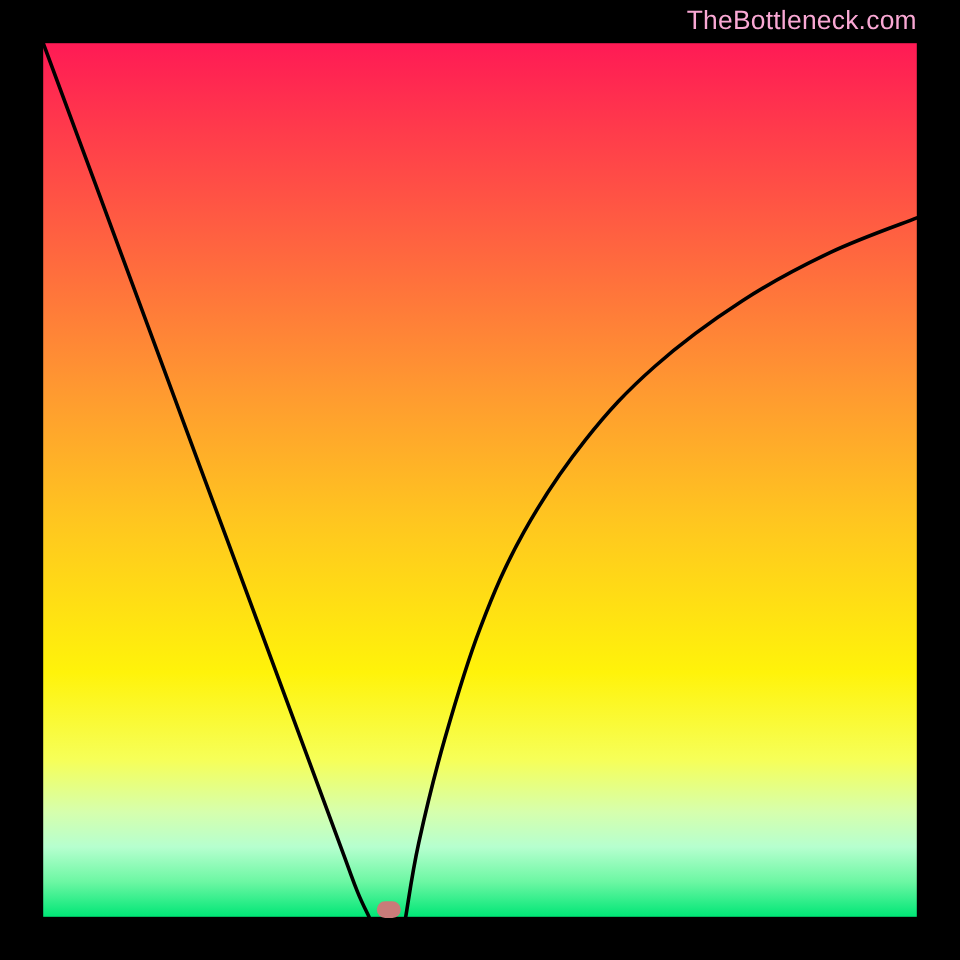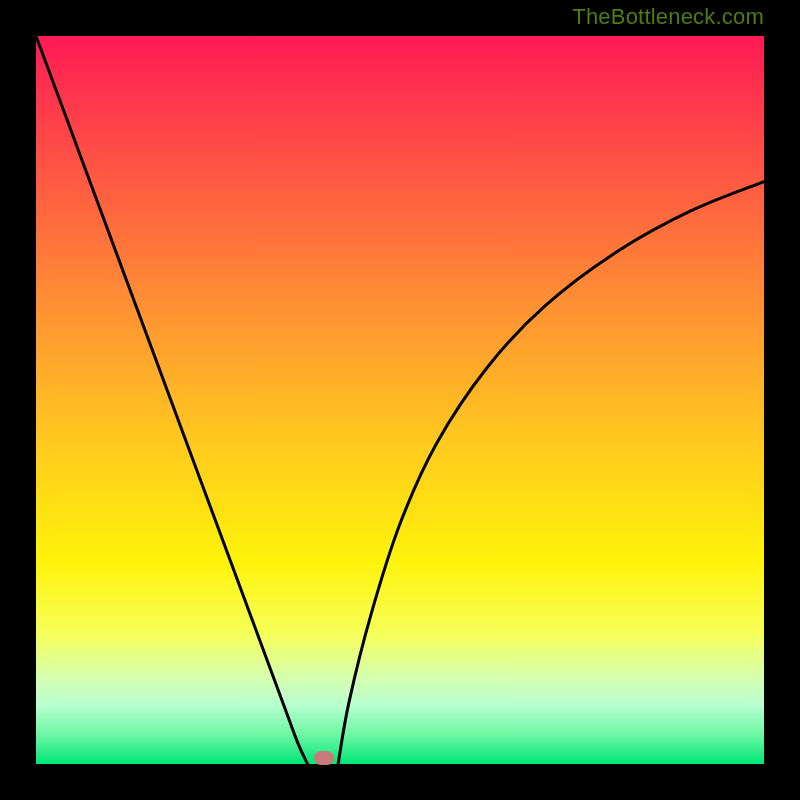--- a/index.html
+++ b/index.html
@@ -37,21 +37,21 @@
       #d6ffad 88%,
       #b6ffcf 92%,
       #6cf7a3 96%,
       #00e676 100%
     );
   }
   .watermark {
     position: absolute;
     top: 4px;
     right: 36px;
-    color: #4d7c0f;
+    color: #f9a8d4;
     font-size: 22px;
     letter-spacing: 0.2px;
   }
   svg.curve {
     position: absolute;
     top: 0;
     left: 0;
     width: 728px;
     height: 728px;
     overflow: visible;

